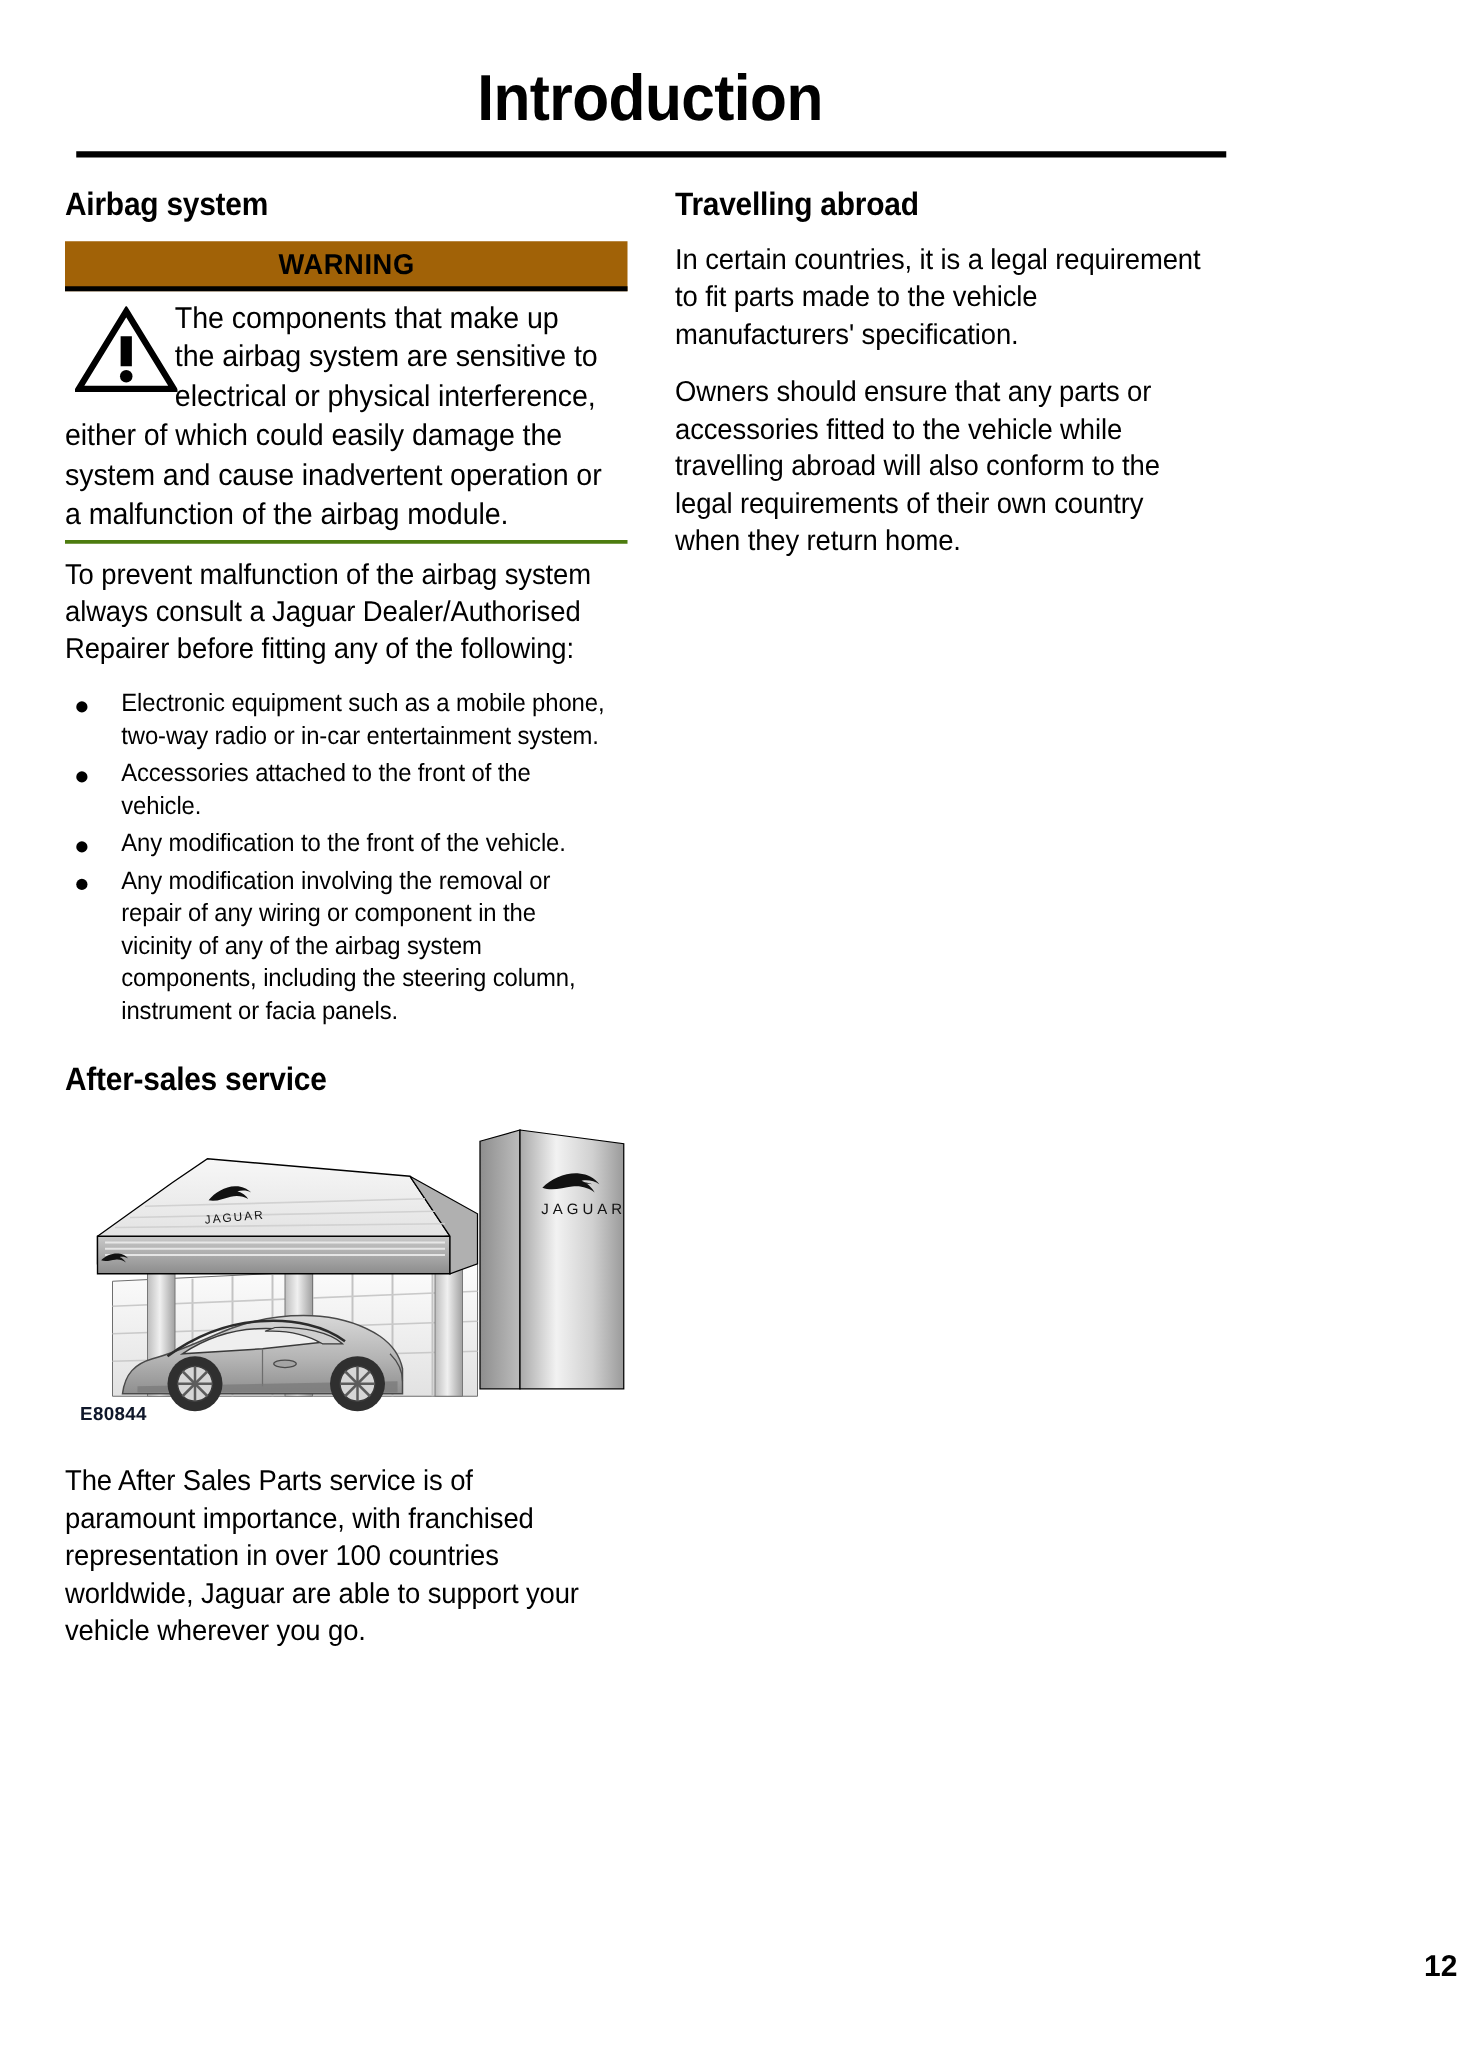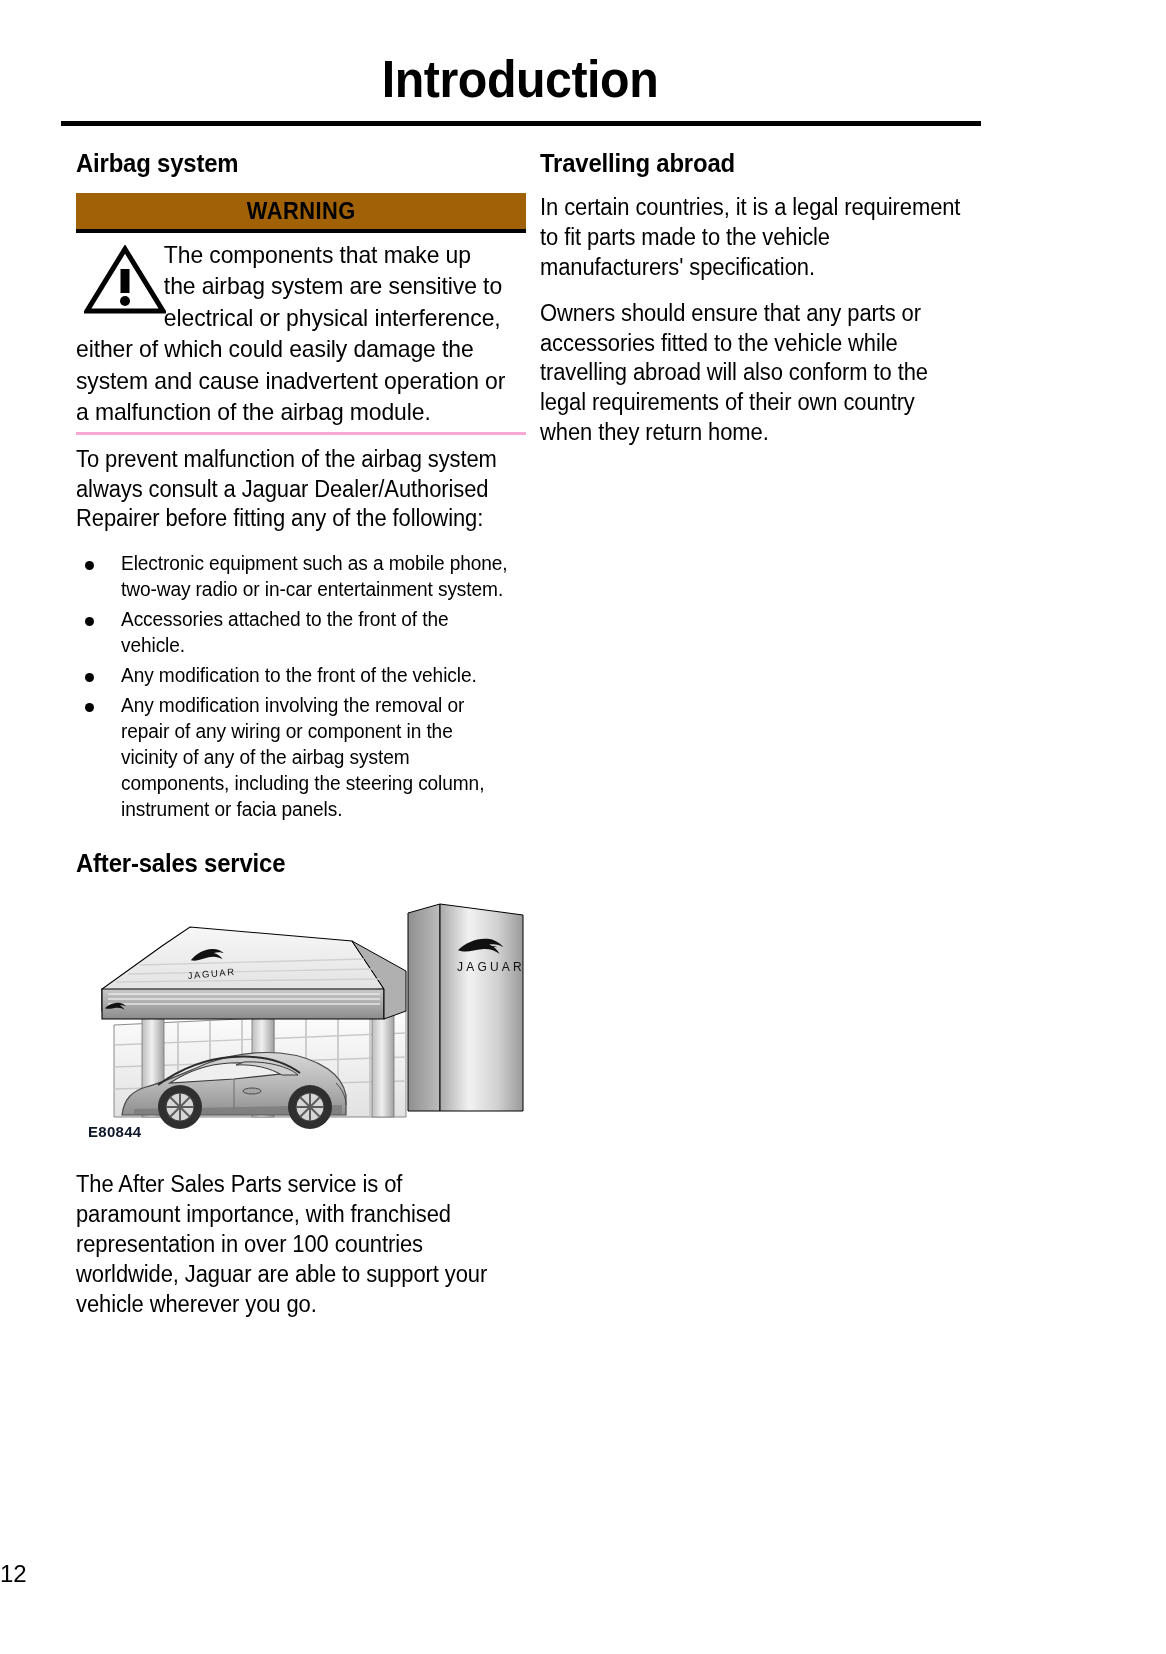--- a/index.html
+++ b/index.html
@@ -46,21 +46,21 @@
     height: 5px;
     background: #000000;
   }
 
   
   .col {
     position: absolute;
     top: 148px;
   }
   .col-left {
-    left: 76px;
+    left: 52px;
     width: 450px;
   }
   .col-right {
     left: 540px;
     width: 450px;
   }
 
   h2.section-heading {
     margin: 0 0 14px 0;
     font-size: 26px;
@@ -97,21 +97,21 @@
   .warning-bar-label {
     font-size: 23px;
     font-weight: bold;
     letter-spacing: 0.5px;
     display: inline-block;
     transform: scaleX(0.95);
   }
   .warning-body {
     position: relative;
     padding: 6px 0 4px 0;
-    border-bottom: 3px solid #f9a8d4;
+    border-bottom: 3px solid #4d7c0f;
   }
   .warning-icon {
     position: absolute;
     left: 8px;
     top: 12px;
     width: 82px;
     height: 70px;
   }
   .warning-text {
     font-size: 24px;
@@ -175,23 +175,23 @@
     letter-spacing: 0.3px;
     color: #0f172a;
   }
 
   
   .page-number {
     position: absolute;
     left: 0;
     right: 0;
     top: 1560px;
-    text-align: left;
+    text-align: right;
     font-size: 24px;
-    font-weight: normal;
+    font-weight: bold;
   }
 </style>
 </head>
 <body>
 
 <div class="page">
 
   <div class="page-header">
     <div class="page-title">Introduction</div>
   </div>

